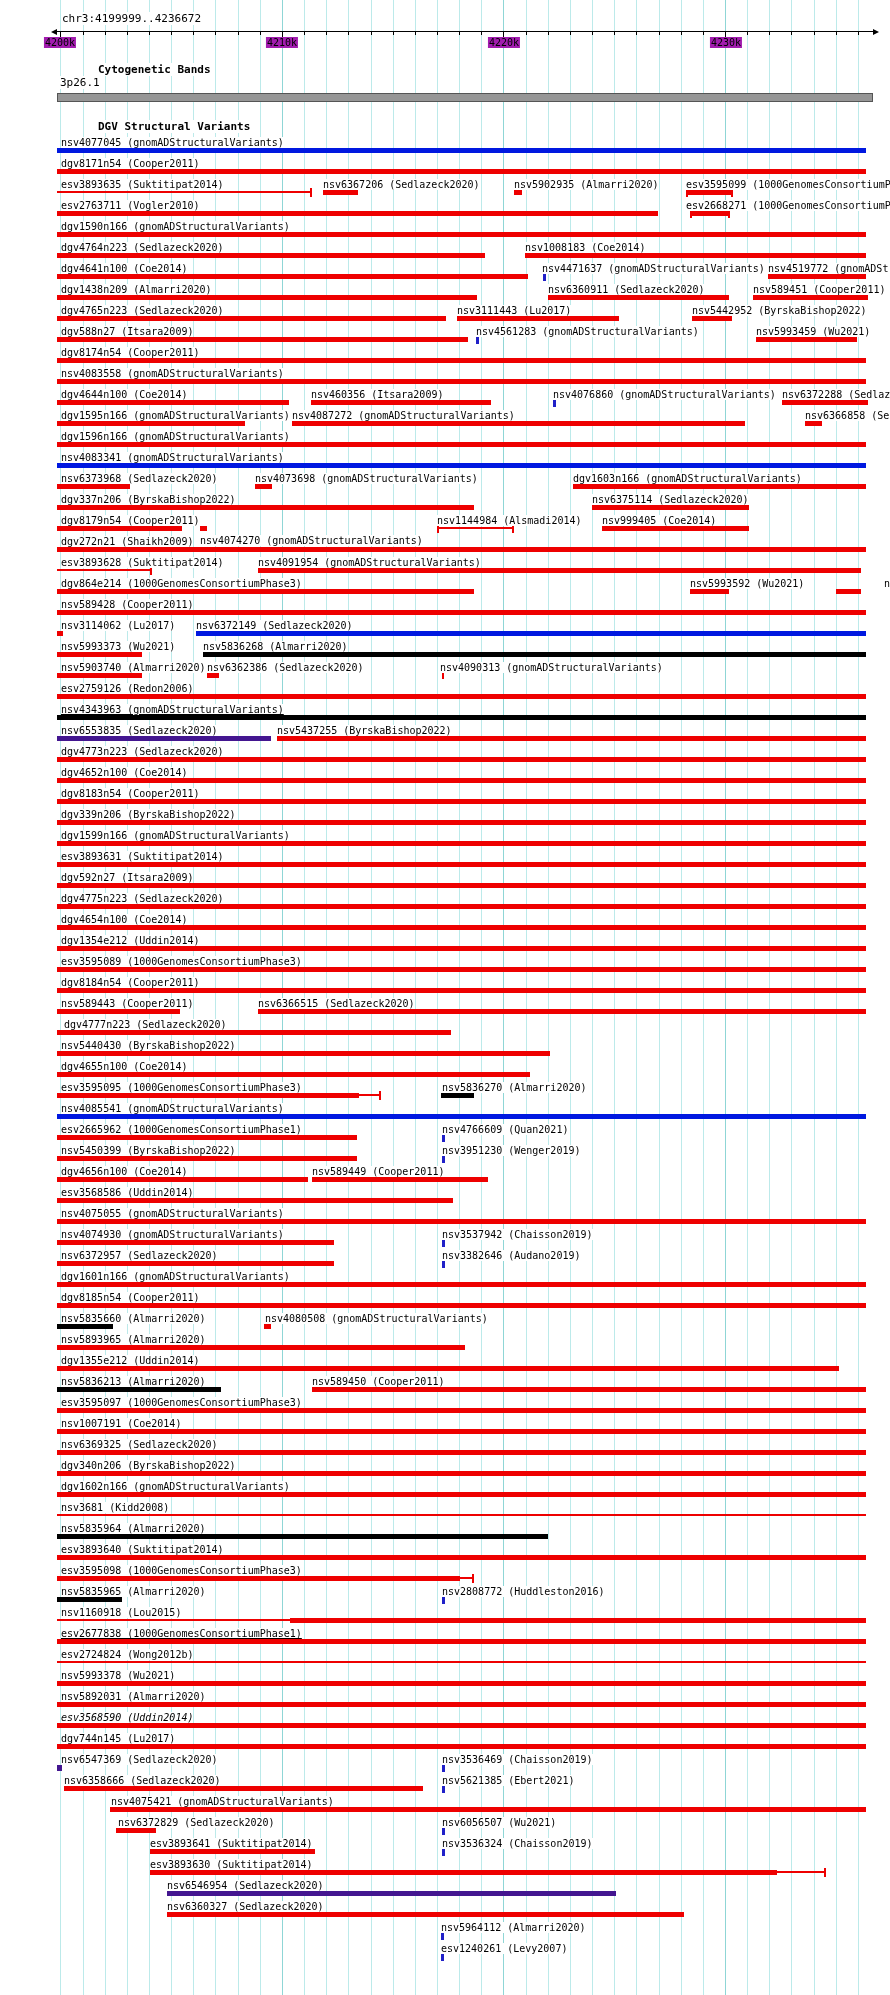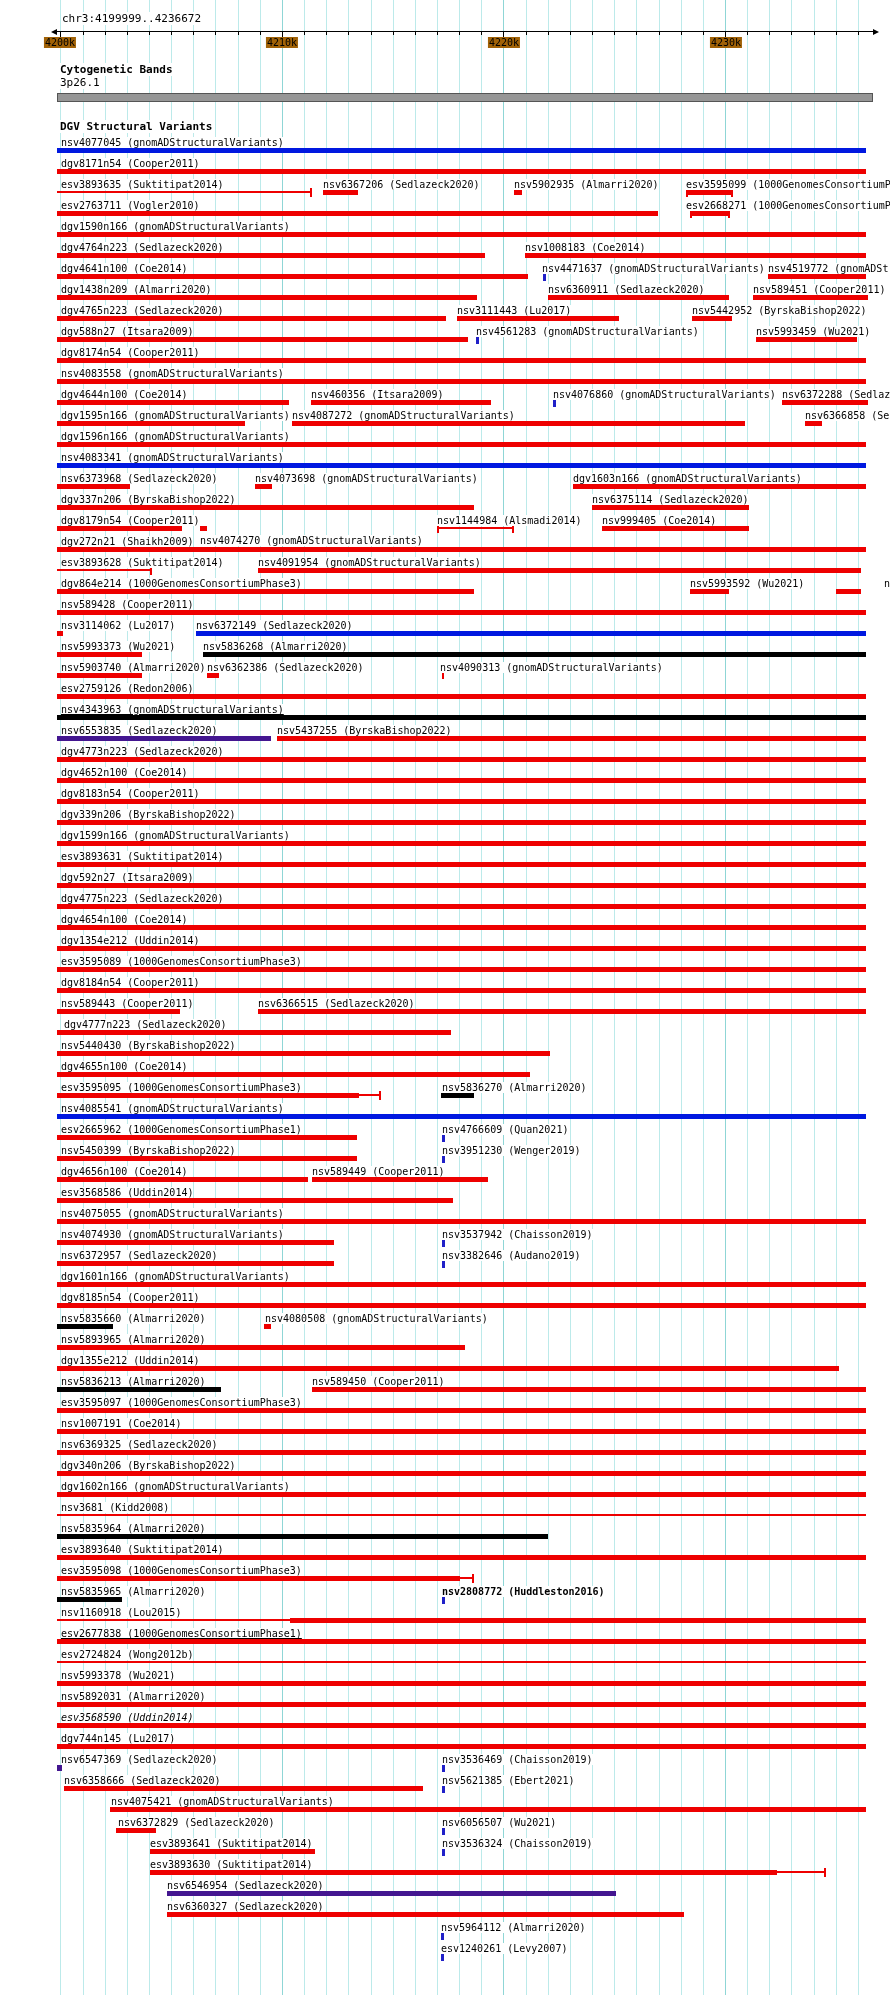--- a/index.html
+++ b/index.html
@@ -3,24 +3,24 @@
 <meta charset="utf-8">
 <style>
   html,body{margin:0;padding:0;background:#fff;}
   #stage{position:relative;width:890px;height:1995px;background:#fff;overflow:hidden;
          font-family:"DejaVu Sans Mono",monospace;}
   .grid-line{position:absolute;top:0;width:1px;height:1995px;z-index:0;}
   .ruler-line{position:absolute;height:1px;background:#000;z-index:1;}
   .ruler-tick{position:absolute;width:1px;background:#000;z-index:1;}
   .arrow{position:absolute;width:0;height:0;z-index:1;}
   .ruler-lab{position:absolute;font:10px "DejaVu Sans Mono",monospace;color:#000;
-             transform:translateX(-50%);z-index:2;background:#a16207;padding:0 1px;}
+             transform:translateX(-50%);z-index:2;background:#a21caf;padding:0 1px;}
   .hdr{position:absolute;font:11px "DejaVu Sans Mono",monospace;color:#000;background:#fff;
        white-space:pre;z-index:3;}
-  .hdr.b{font-weight:bold;}
+  .hdr.b{font-weight:bold;margin-left:38px;}
   .cyto-band{position:absolute;z-index:2;box-sizing:border-box;border:1px solid #555;}
   .vlab{position:absolute;font:10px/11px "DejaVu Sans Mono",monospace;color:#000;background:#fff;
         white-space:pre;z-index:3;cursor:pointer;}
   .shape{position:absolute;z-index:2;cursor:pointer;}
 </style>
 </head>
 <body>
 
 <div id="stage">
   <div id="grid">
@@ -479,21 +479,21 @@
         <div class="shape" style="left: 57px; top: 1555px; width: 809px; height: 5px; background: rgb(238, 0, 0);"></div>
       </div>
       <div>
         <span class="vlab" style="left: 61px; top: 1565px;">esv3595098 (1000GenomesConsortiumPhase3)</span>
         <div class="shape" style="left: 57px; top: 1576px; width: 403px; height: 5px; background: rgb(238, 0, 0);"></div>
         <div class="shape" style="left: 460px; top: 1577px; width: 12px; height: 2px; background: rgb(238, 0, 0);"></div>
         <div class="shape" style="left: 472px; top: 1574px; width: 2px; height: 9px; background: rgb(238, 0, 0);"></div>
       </div>
       <div>
         <span class="vlab" style="left: 61px; top: 1586px;">nsv5835965 (Almarri2020)</span>
-        <span class="vlab" style="left: 442px; top: 1586px; font-weight: bold;">nsv2808772 (Huddleston2016)</span>
+        <span class="vlab" style="left: 442px; top: 1586px;">nsv2808772 (Huddleston2016)</span>
         <div class="shape" style="left: 57px; top: 1597px; width: 65px; height: 5px; background: rgb(0, 0, 0);"></div>
         <div class="shape" style="left: 442px; top: 1596px; width: 3px; height: 8px; background: rgb(32, 32, 200);"></div>
       </div>
       <div>
         <span class="vlab" style="left: 61px; top: 1607px;">nsv1160918 (Lou2015)</span>
         <div class="shape" style="left: 57px; top: 1619px; width: 233px; height: 2px; background: rgb(238, 0, 0);"></div>
         <div class="shape" style="left: 290px; top: 1618px; width: 576px; height: 5px; background: rgb(238, 0, 0);"></div>
       </div>
       <div>
         <span class="vlab" style="left: 61px; top: 1628px; text-decoration: underline;">esv2677838 (1000GenomesConsortiumPhase1)</span>

